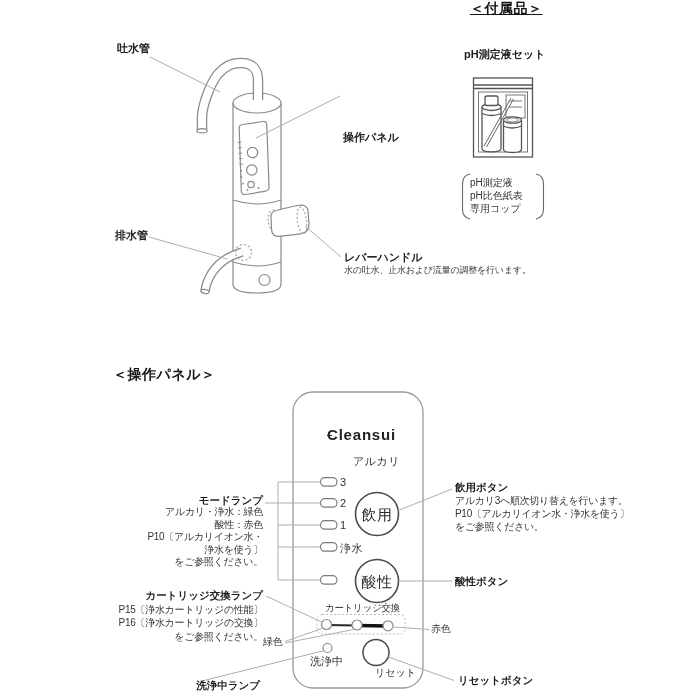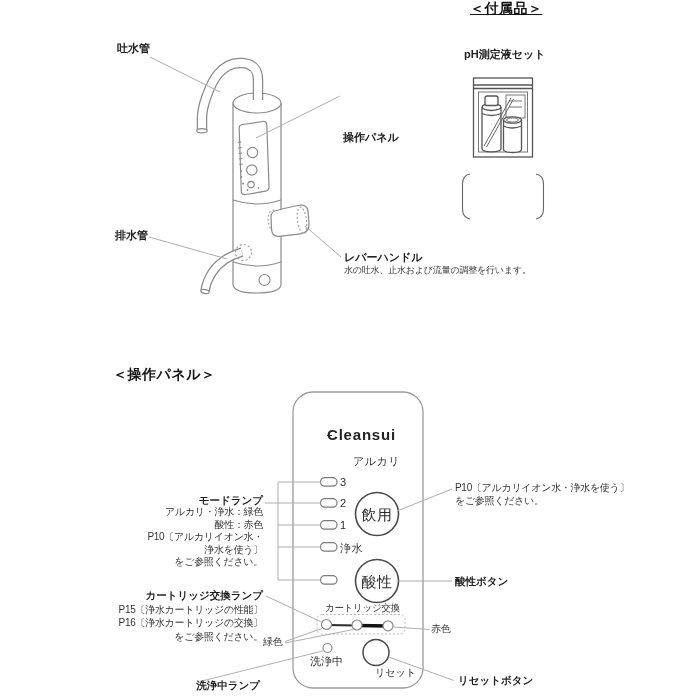--- a/index.html
+++ b/index.html
@@ -158,20 +158,25 @@
 
   <div class="abs sec-title" style="left:470px; top:0;text-decoration:underline;">＜付属品＞</div>
 
   <div class="abs part-label" style="left:117px; top:41px;">吐水管</div>
   <div class="abs part-label" style="left:343px; top:86px;margin-top:44px;">操作パネル</div>
   <div class="abs part-label" style="left:115px; top:228px;">排水管</div>
   <div class="abs part-label" style="left:344px; top:250px;">レバーハンドル</div>
   <div class="abs desc" style="left:344px; top:264px;">水の吐水、止水および流量の調整を行います。</div>
 
   <div class="abs kit-title" style="left:464px; top:47px;">pH測定液セット</div>
+  <div class="abs kit-list" style="left:470px; top:176px;">
+    <div>pH測定液</div>
+    <div>pH比色紙表</div>
+    <div>専用コップ</div>
+  </div>
 
   <div class="abs sec-title" style="left:113px; top:366px;">＜操作パネル＞</div>
 
   <div class="abs logo" style="left:327px; top:427px;"><span class="logo-c">C</span><span>leansui</span></div>
 
   <div class="abs lamp-num" style="left:340px; top:476px;">3</div>
   <div class="abs lamp-txt" style="left:353px; top:454px;">アルカリ</div>
   <div class="abs lamp-num" style="left:340px; top:497px;">2</div>
   <div class="abs lamp-num" style="left:340px; top:519px;">1</div>
   <div class="abs lamp-txt" style="left:340px; top:541px;">浄水</div>
@@ -196,20 +201,22 @@
     <div class="ann-title" style="line-height:13.5px;">カートリッジ交換ランプ</div>
     <div class="ann ann-line">P15〔浄水カートリッジの性能〕</div>
     <div class="ann ann-line">P16〔浄水カートリッジの交換〕</div>
     <div class="ann ann-line">をご参照ください。</div>
   </div>
 
   <div class="abs ann" style="left:263px; top:636px;">緑色</div>
   <div class="abs ann-title" style="right:440px; top:679px;">洗浄中ランプ</div>
 
   <div class="abs pitch13" style="left:455px; top:481px;">
+    <div class="ann-title" style="line-height:13px;">飲用ボタン</div>
+    <div class="ann ann-line">アルカリ3へ順次切り替えを行います。</div>
     <div class="ann ann-line">P10〔アルカリイオン水・浄水を使う〕</div>
     <div class="ann ann-line">をご参照ください。</div>
   </div>
 
   <div class="abs ann-title" style="left:455px; top:575px;">酸性ボタン</div>
   <div class="abs ann" style="left:431px; top:623px;">赤色</div>
   <div class="abs ann-title" style="left:458px; top:674px;">リセットボタン</div>
 
 </div>
 

